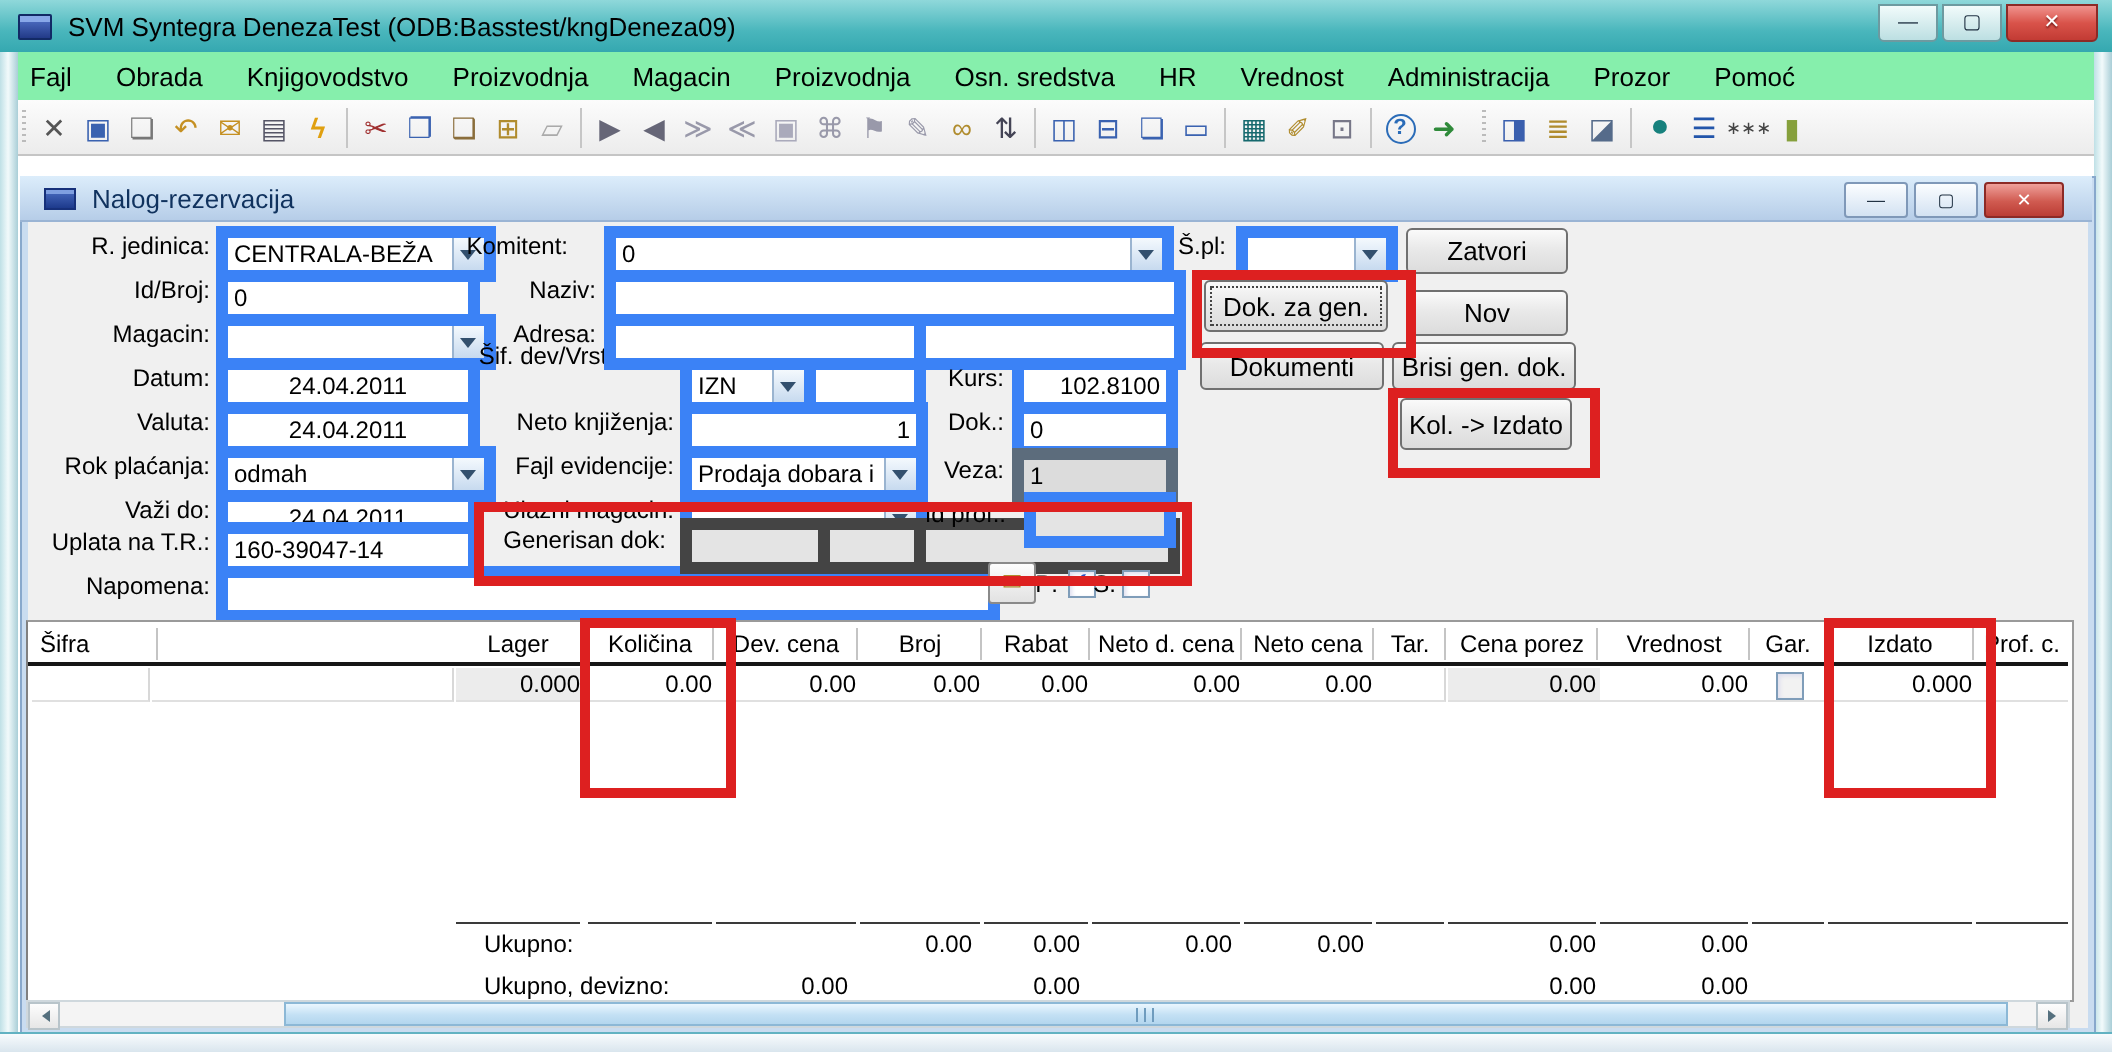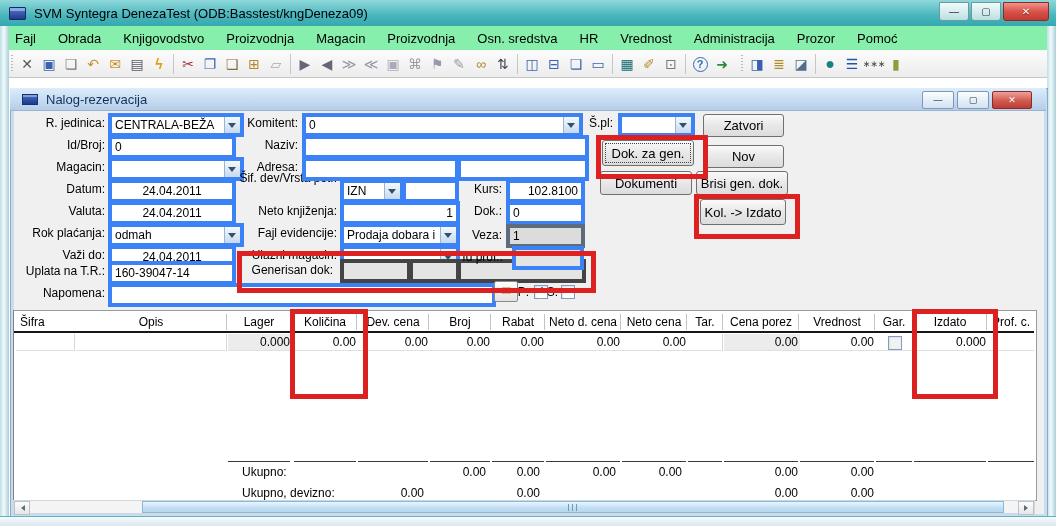--- a/index.html
+++ b/index.html
@@ -50,21 +50,21 @@
   .dlg-title-text{font-size:13px;color:#10325e;}
   .dlg-btns{position:absolute;right:14px;top:3px;display:flex;gap:3px;}
   .dbtn{width:30px;height:16px;border:1px solid #7f98b8;border-radius:2px;
     background:linear-gradient(#fbfdff,#d3e2f2);display:flex;align-items:center;justify-content:center;
     font-size:9px;color:#234;line-height:1;}
   .dbtn.close{width:38px;background:linear-gradient(#efa09a,#d05a50 55%,#bb3d35);
     border-color:#8c2a26;color:#fff;font-weight:bold;}
   
   .lbl{position:absolute;height:16px;line-height:16px;text-align:right;white-space:nowrap;}
   .fld{position:absolute;height:16px;line-height:16px;background:#fff;
-    border:4px solid #3b82f6;padding:0 3px;white-space:nowrap;overflow:hidden;}
+    border:6px solid #3b82f6;padding:0 3px;white-space:nowrap;overflow:hidden;}
   .fld.center{text-align:center;}.fld.right{text-align:right;}
   .fld.gray{background:#e4e4e4;}
   .fld.gray2{background:#dcdcdc;border-color:#5c6c7c;}
   .combo .arrow{position:absolute;right:0;top:0;bottom:0;width:15px;
     background:linear-gradient(#f4f9fd,#c7daef);border-left:1px solid #9ab4d0;}
   .combo .arrow:after{content:"";position:absolute;left:3px;top:6px;
     border:4px solid transparent;border-top:5px solid #33506e;}
   .btn{position:absolute;background:linear-gradient(#fafafa,#e9e9e9 45%,#dcdcdc);
     border:1px solid #707070;border-radius:3px;text-align:center;font-size:13px;
     display:flex;align-items:center;justify-content:center;cursor:default;}
@@ -210,21 +210,21 @@
   <div class="fld combo" style="left:108px;top:113px;width:122px"><span>CENTRALA-BEŽA</span><span class="arrow"></span></div>
   <div class="fld" style="left:108px;top:135px;width:114px">0</div>
   <div class="fld combo" style="left:108px;top:157px;width:122px"><span></span><span class="arrow"></span></div>
   <div class="fld center" style="left:108px;top:179px;width:114px">24.04.2011</div>
   <div class="fld center" style="left:108px;top:201px;width:114px">24.04.2011</div>
   <div class="fld combo" style="left:108px;top:223px;width:122px"><span>odmah</span><span class="arrow"></span></div>
   <div class="fld center" style="left:108px;top:245px;width:114px">24.04.2011</div>
   <div class="fld" style="left:108px;top:261px;width:114px">160-39047-14</div>
   <div class="fld" style="left:108px;top:283px;width:374px"></div>
 
-  <div class="lbl" style="left:230px;top:115px;width:68px">Komitent:</div>
+  <div class="lbl" style="left:216px;top:115px;width:68px">Komitent:</div>
   <div class="lbl" style="left:230px;top:137px;width:68px">Naziv:</div>
   <div class="lbl" style="left:230px;top:159px;width:68px">Adresa:</div>
   <div class="lbl" style="left:230px;top:170px;width:107px">Šif. dev/Vrsta pot.:</div>
   <div class="lbl" style="left:230px;top:203px;width:107px">Neto knjiženja:</div>
   <div class="lbl" style="left:230px;top:225px;width:107px">Fajl evidencije:</div>
   <div class="lbl" style="left:230px;top:247px;width:107px">Ulazni magacin:</div>
   <div class="lbl" style="left:230px;top:262px;width:103px">Generisan dok:</div>
 
   <div class="fld combo" style="left:302px;top:113px;width:267px"><span>0</span><span class="arrow"></span></div>
   <div class="fld" style="left:302px;top:135px;width:273px"></div>
@@ -258,21 +258,20 @@
 
   <div class="btn" style="left:703px;top:114px;width:79px;height:21px">Zatvori</div>
   <div class="btn focus" style="left:602px;top:140px;width:90px;height:24px">Dok. za gen.</div>
   <div class="btn" style="left:703px;top:145px;width:79px;height:21px">Nov</div>
   <div class="btn" style="left:600px;top:171px;width:90px;height:22px">Dokumenti</div>
   <div class="btn" style="left:696px;top:171px;width:90px;height:22px">Brisi gen. dok.</div>
   <div class="btn" style="left:700px;top:199px;width:84px;height:24px">Kol. -&gt; Izdato</div>
 
   <div class="grid-panel"></div>
   <div class="hc" style="left:16px;width:58px;text-align:left;padding-left:4px">Šifra</div>
-  <div class="hc" style="left:76px;width:150px">Opis</div>
   <div class="hc" style="left:228px;width:62px">Lager</div>
   <div class="hc" style="left:294px;width:62px">Količina</div>
   <div class="hc" style="left:358px;width:70px">Dev. cena</div>
   <div class="hc" style="left:430px;width:60px">Broj</div>
   <div class="hc" style="left:492px;width:52px">Rabat</div>
   <div class="hc" style="left:546px;width:74px">Neto d. cena</div>
   <div class="hc" style="left:622px;width:64px">Neto cena</div>
   <div class="hc" style="left:688px;width:34px">Tar.</div>
   <div class="hc" style="left:724px;width:74px">Cena porez</div>
   <div class="hc" style="left:800px;width:74px">Vrednost</div>

